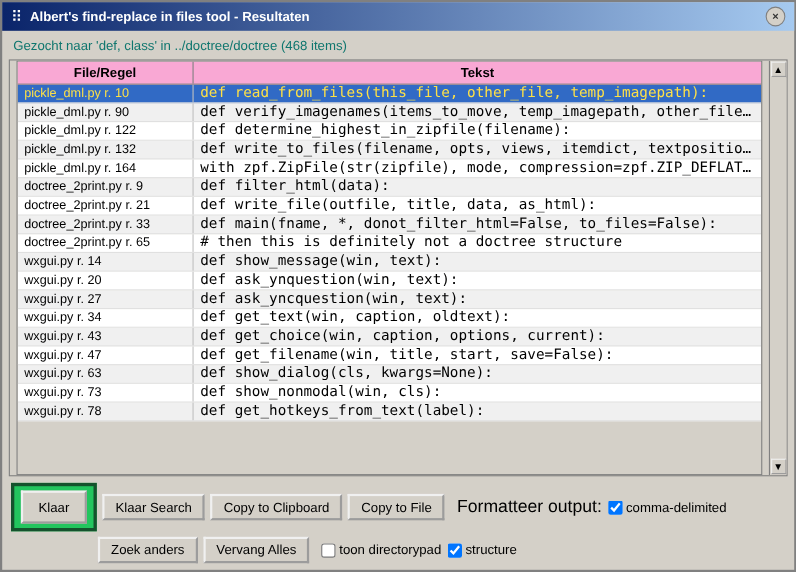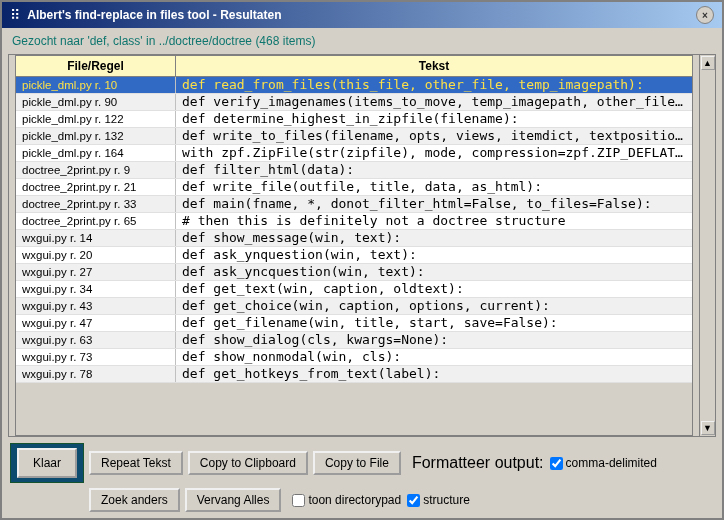--- a/index.html
+++ b/index.html
@@ -65,21 +65,21 @@
     .table-container {
       flex: 1;
       margin: 0 6px;
       border: 1px solid #808080;
       overflow: hidden;
       display: flex;
       flex-direction: column;
     }
     .table-header {
       display: flex;
-      background: #fef9c3;
+      background: #f9a8d4;
       border-bottom: 1px solid #808080;
     }
     .col-file {
       width: 160px;
       min-width: 160px;
       border-right: 1px solid #808080;
       padding: 3px 6px;
       font-weight: bold;
       text-align: center;
     }
@@ -156,22 +156,22 @@
       background: #d4d0c8;
       border: 2px outset #f0f0f0;
       cursor: pointer;
       font-size: 12px;
       min-width: 60px;
     }
     .klaar-wrapper {
       display: flex;
       align-items: center;
       padding: 4px 6px 4px 6px;
-      border: 1px solid #14532d;
-      background: #0c4a6e;
+      border: 3px solid #14532d;
+      background: #22c55e;
     }
     .format-section {
       display: flex;
       align-items: center;
       gap: 6px;
       margin-left: 6px;
     }
     .format-label {
       font-size: 16px;
     }
@@ -294,21 +294,21 @@
       <div style="flex:1; background:#d4d0c8;"></div>
       <div style="width:14px; height:14px; background:#d4d0c8; border:1px outset #f0f0f0; margin:1px auto; display:flex; align-items:center; justify-content:center; font-size:9px; cursor:pointer;">▼</div>
     </div>
   </div>
 
   <div class="footer">
     <div class="footer-row1">
       <div class="klaar-wrapper">
         <button class="btn-klaar">Klaar</button>
       </div>
-      <button class="btn">Repeat Tekst</button>
+      <button class="btn">Klaar Search</button>
       <button class="btn">Copy to Clipboard</button>
       <button class="btn">Copy to File</button>
       <div class="format-section">
         <span class="format-label">Formatteer output:</span>
         <label class="checkbox-item">
           <input type="checkbox" checked="" style="">
           <span>comma-delimited</span>
         </label>
       </div>
     </div>

